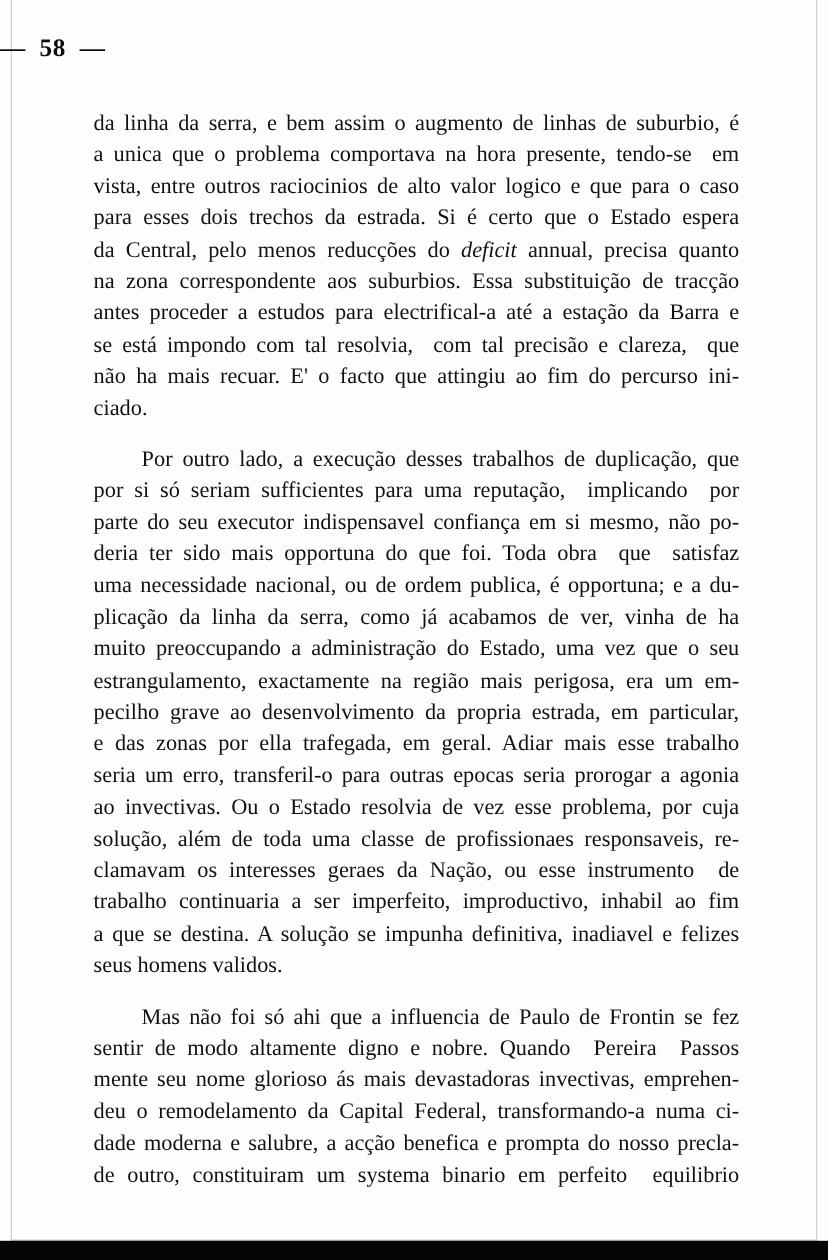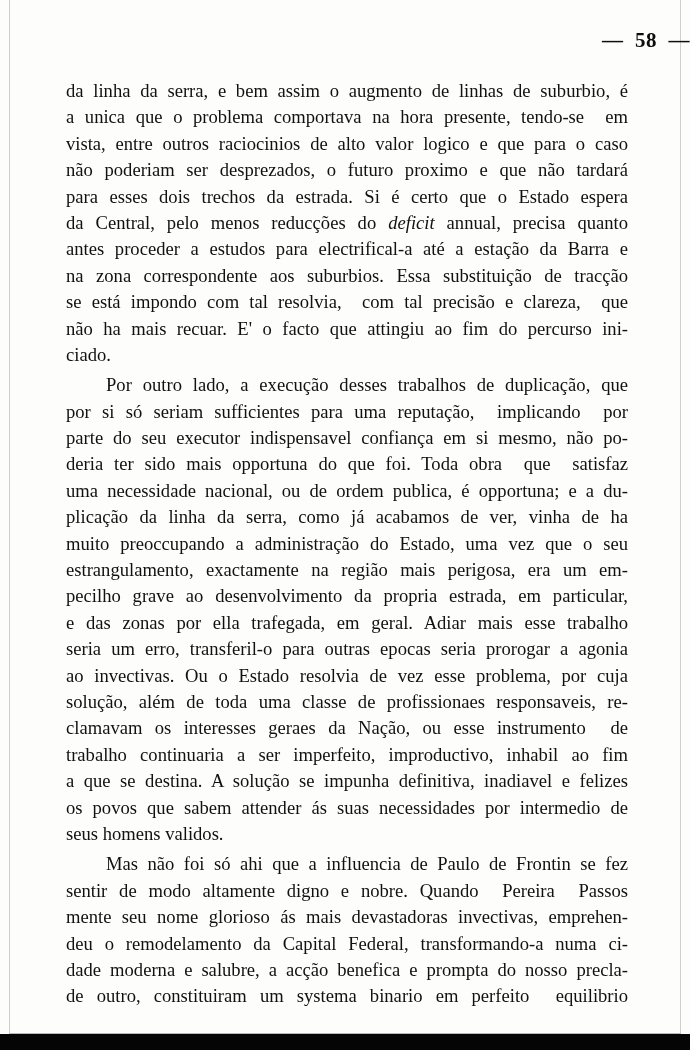--- a/index.html
+++ b/index.html
@@ -51,41 +51,41 @@
     height: 16px;
     background: #050505;
   }
 
   
   #page-header {
     position: absolute;
     left: 0;
     top: 28px;
     width: 690px;
-    text-align: right;
+    text-align: left;
     font-size: 21px;
     font-weight: bold;
     color: #0d0d0d;
     letter-spacing: 0.5px;
     white-space: pre;
   }
 
   
   #text-block {
     position: absolute;
     left: 62px;
     top: 74px;
     width: 570px;
     color: #111111;
     font-size: 18.6px;
     line-height: 26.4px;
   }
 
   .para {
-    margin: 4px;
+    margin: 16px;
   }
 
   
   .line {
     display: block;
     width: 100%;
     white-space: pre;
     text-align: justify;
     text-align-last: justify;
     height: 26.4px;
@@ -112,25 +112,24 @@
   <div id="scan-edge-right"></div>
   <div id="scan-edge-bottomline"></div>
 
   <div id="page-header">—  58  —</div>
 
   <div id="text-block">
       <p class="para">
         <span class="line">da linha da serra, e bem assim o augmento de linhas de suburbio, é</span>
         <span class="line">a unica que o problema comportava na hora presente, tendo-se  em</span>
         <span class="line">vista, entre outros raciocinios de alto valor logico e que para o caso</span>
-        <span class="line">não poderiam ser desprezados, o futuro proximo e que não tardará</span>
         <span class="line">para esses dois trechos da estrada. Si é certo que o Estado espera</span>
         <span class="line">da Central, pelo menos reducções do <span class="ital">deficit</span> annual, precisa quanto</span>
+        <span class="line">na zona correspondente aos suburbios. Essa substituição de tracção</span>
         <span class="line">antes proceder a estudos para electrifical-a até a estação da Barra e</span>
-        <span class="line">na zona correspondente aos suburbios. Essa substituição de tracção</span>
         <span class="line">se está impondo com tal resolvia,  com tal precisão e clareza,  que</span>
         <span class="line">não ha mais recuar. E' o facto que attingiu ao fim do percurso ini-</span>
         <span class="line flush">ciado.</span>
       </p>
       <p class="para">
         <span class="line indent">Por outro lado, a execução desses trabalhos de duplicação, que</span>
         <span class="line">por si só seriam sufficientes para uma reputação,  implicando  por</span>
         <span class="line">parte do seu executor indispensavel confiança em si mesmo, não po-</span>
         <span class="line">deria ter sido mais opportuna do que foi. Toda obra  que  satisfaz</span>
         <span class="line">uma necessidade nacional, ou de ordem publica, é opportuna; e a du-</span>
@@ -138,21 +137,20 @@
         <span class="line">muito preoccupando a administração do Estado, uma vez que o seu</span>
         <span class="line">estrangulamento, exactamente na região mais perigosa, era um em-</span>
         <span class="line">pecilho grave ao desenvolvimento da propria estrada, em particular,</span>
         <span class="line">e das zonas por ella trafegada, em geral. Adiar mais esse trabalho</span>
         <span class="line">seria um erro, transferil-o para outras epocas seria prorogar a agonia</span>
         <span class="line">ao invectivas. Ou o Estado resolvia de vez esse problema, por cuja</span>
         <span class="line">solução, além de toda uma classe de profissionaes responsaveis, re-</span>
         <span class="line">clamavam os interesses geraes da Nação, ou esse instrumento  de</span>
         <span class="line">trabalho continuaria a ser imperfeito, improductivo, inhabil ao fim</span>
         <span class="line">a que se destina. A solução se impunha definitiva, inadiavel e felizes</span>
-        <span class="line">os povos que sabem attender ás suas necessidades por intermedio de</span>
         <span class="line flush">seus homens validos.</span>
       </p>
       <p class="para">
         <span class="line indent">Mas não foi só ahi que a influencia de Paulo de Frontin se fez</span>
         <span class="line">sentir de modo altamente digno e nobre. Quando  Pereira  Passos</span>
         <span class="line">mente seu nome glorioso ás mais devastadoras invectivas, emprehen-</span>
         <span class="line">deu o remodelamento da Capital Federal, transformando-a numa ci-</span>
         <span class="line">dade moderna e salubre, a acção benefica e prompta do nosso precla-</span>
         <span class="line">de outro, constituiram um systema binario em perfeito  equilibrio</span>
       </p>

